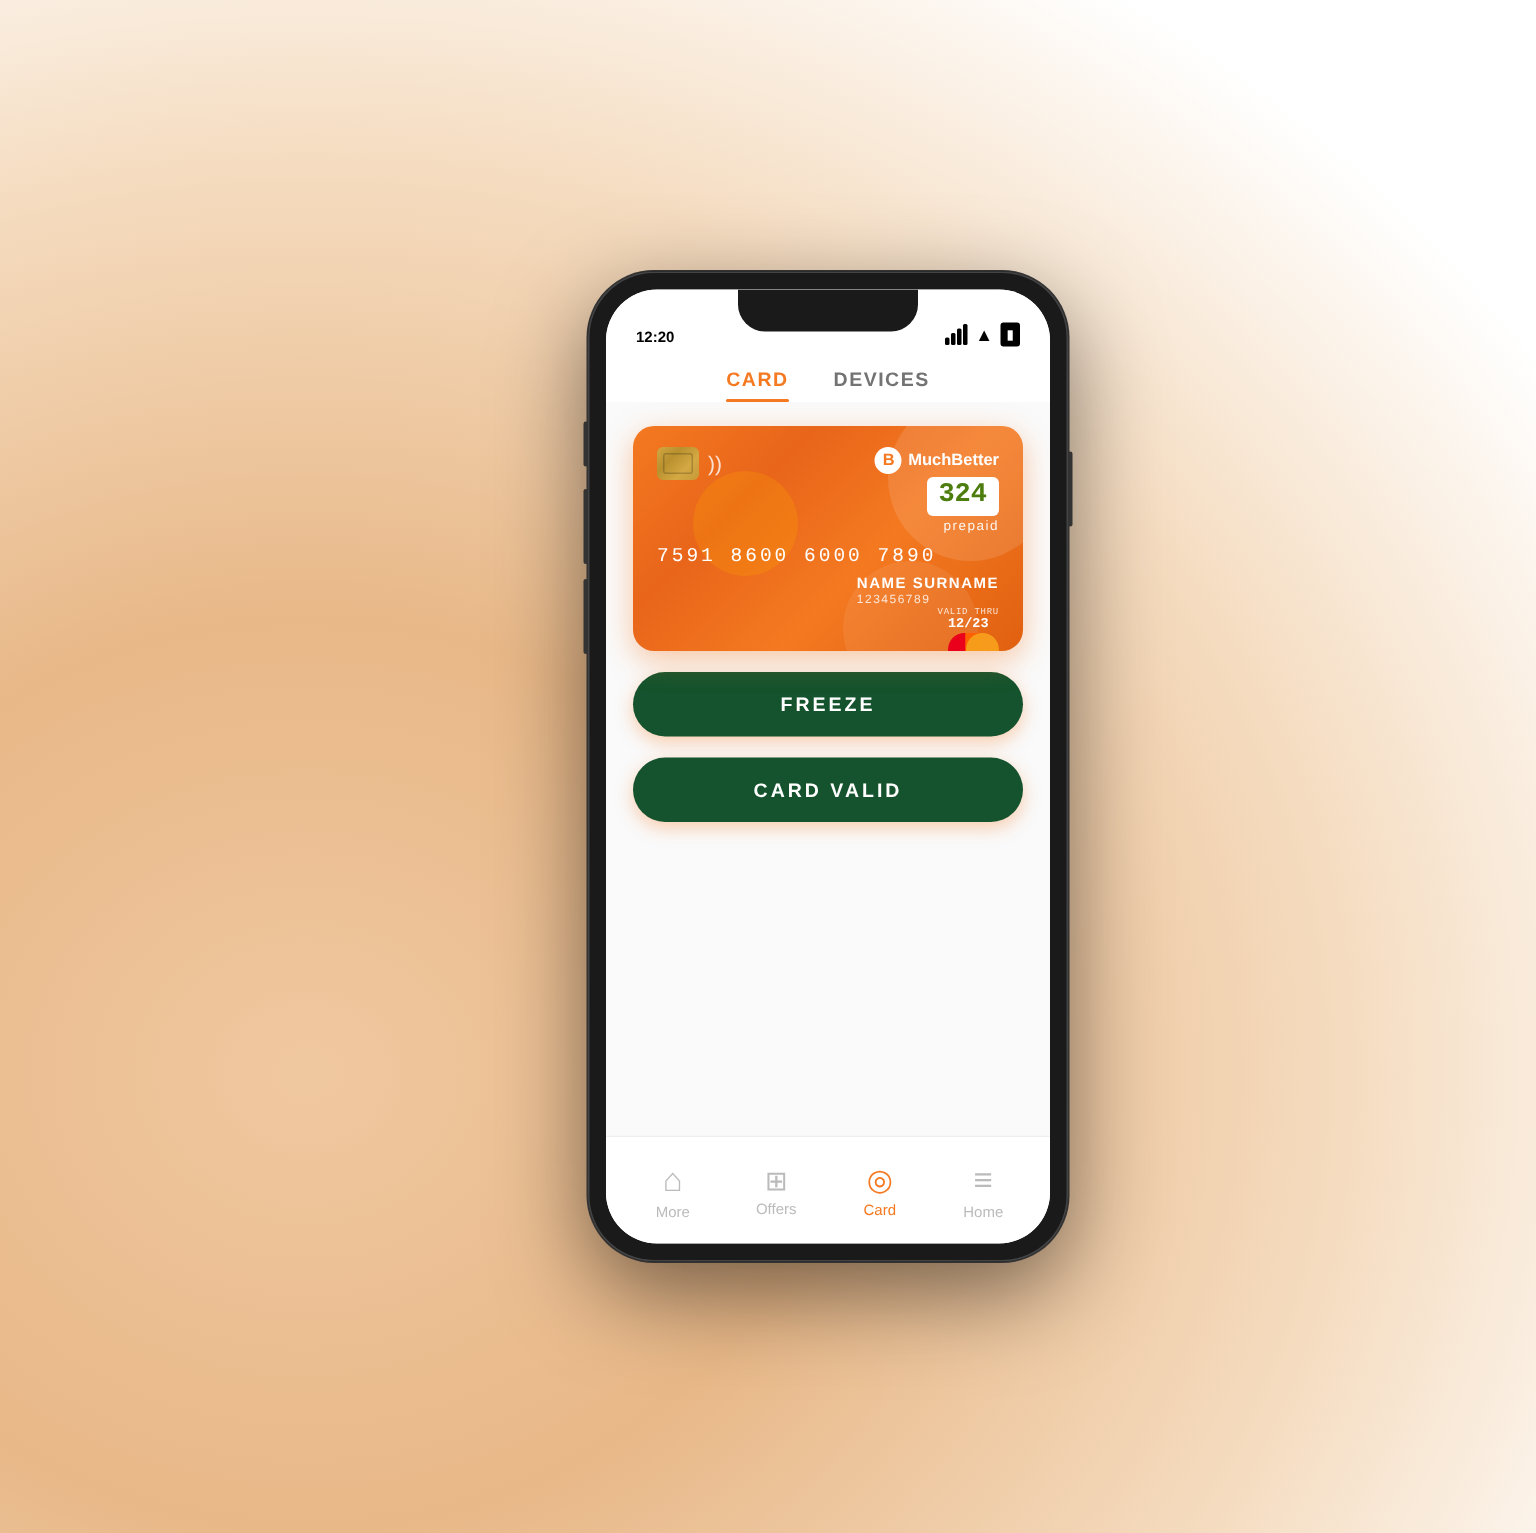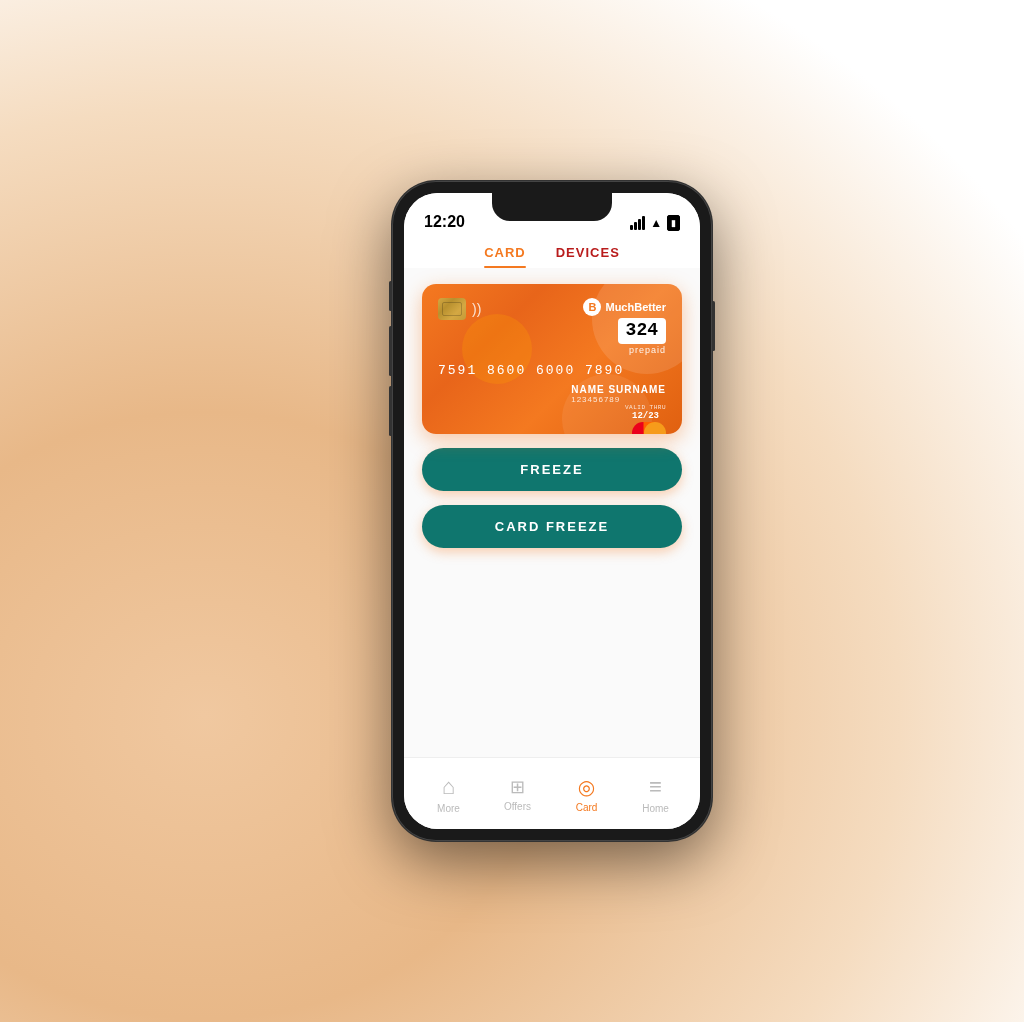--- a/index.html
+++ b/index.html
@@ -77,21 +77,21 @@
       display: flex;
       align-items: flex-end;
       padding: 0 20px 6px;
       justify-content: space-between;
       background: white;
       position: relative;
       z-index: 5;
     }
 
     .status-time {
-      font-size: 16px;
+      font-size: 10px;
       font-weight: 600;
       color: #000;
     }
 
     .status-icons {
       display: flex;
       align-items: center;
       gap: 5px;
     }
 
@@ -117,21 +117,21 @@
 
     .tab-item {
       display: flex;
       flex-direction: column;
       align-items: center;
       padding-bottom: 8px;
       cursor: pointer;
       font-size: 13px;
       font-weight: 600;
       letter-spacing: 1px;
-      color: #b91c1c;
+      color: #737373;
       position: relative;
     }
 
     .tab-item.active {
       color: #f47920;
     }
 
     .tab-item.active::after {
       content: '';
       position: absolute;
@@ -259,21 +259,21 @@
     }
 
     .brand-name {
       font-size: 11px;
       font-weight: 700;
       color: white;
     }
 
     .card-number-badge {
       background: white;
-      color: #000000;
+      color: #4d7c0f;
       font-size: 18px;
       font-weight: 700;
       padding: 2px 8px;
       border-radius: 4px;
       line-height: 1.2;
       font-family: 'Courier New', monospace;
       margin-top: 2px;
     }
 
     .prepaid-label {
@@ -349,21 +349,21 @@
       background: #ff5f00;
       position: absolute;
       left: 50%;
       top: 1px;
       transform: translateX(-50%);
       border-radius: 0;
     }
 
     
     .action-btn {
-      background: #0f766e;
+      background: #14532d;
       color: white;
       border: none;
       border-radius: 25px;
       padding: 14px;
       font-size: 13px;
       font-weight: 700;
       letter-spacing: 2px;
       text-align: center;
       cursor: pointer;
       box-shadow: 0 4px 12px rgba(244,121,32,0.35);
@@ -519,21 +519,21 @@
             </div>
             <div class="mastercard">
               <div class="mc-red"></div>
               <div class="mc-overlap"></div>
               <div class="mc-yellow"></div>
             </div>
           </div>
         </div>
 
         <button class="action-btn">FREEZE</button>
-        <button class="action-btn">CARD FREEZE</button>
+        <button class="action-btn">CARD VALID</button>
 
       </div>
 
       <div class="bottom-nav">
         <div class="nav-item">
           <span class="nav-icon">⌂</span>
           <span class="nav-label">More</span>
         </div>
         <div class="nav-item">
           <span class="nav-icon" style="font-size:18px;">⊞</span>

